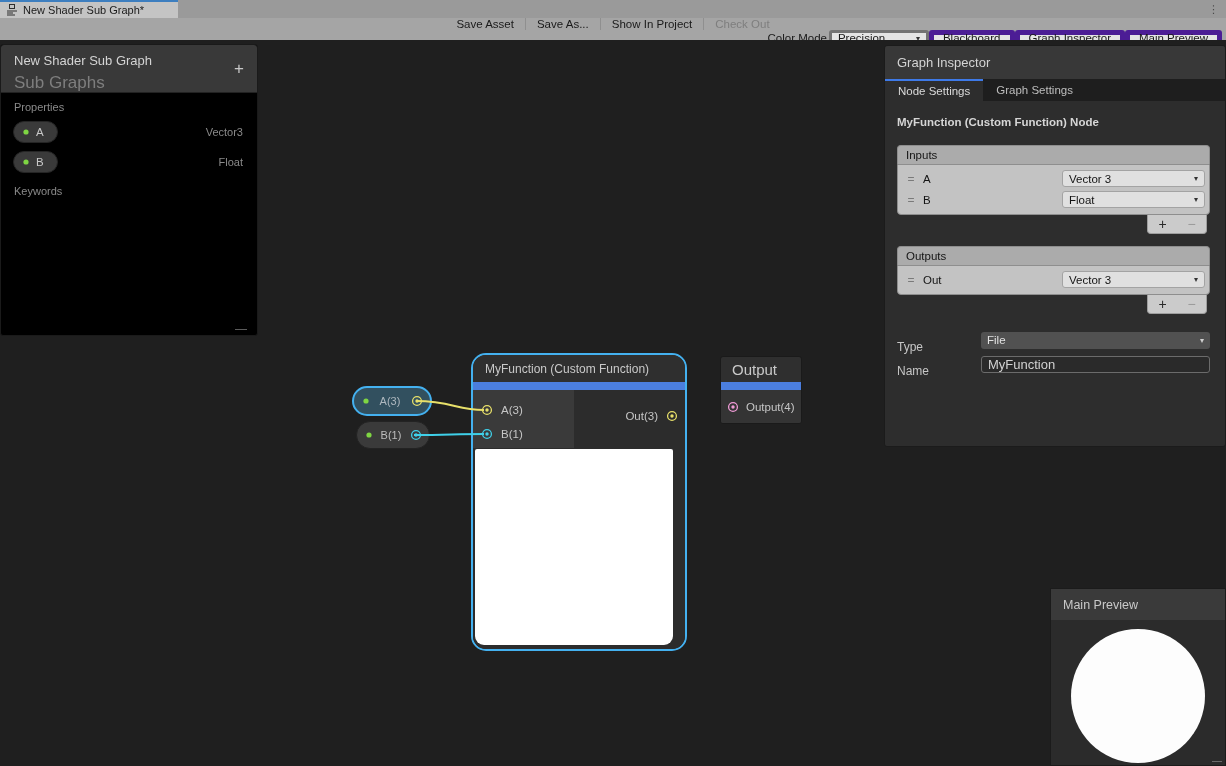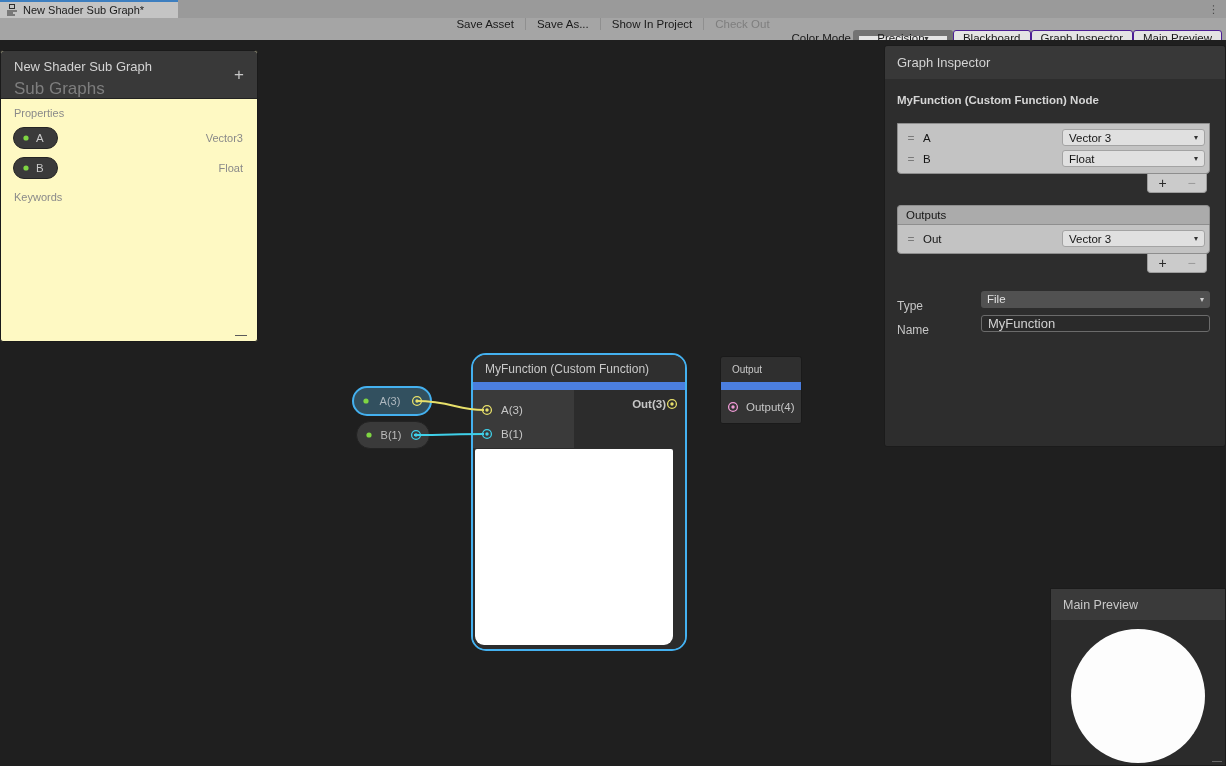--- a/index.html
+++ b/index.html
@@ -15,31 +15,31 @@
 
   
   .toolbar { position:absolute; left:0; top:18px; width:1226px; height:22px; background:#A5A5A5;
              display:flex; align-items:center; font-size:11.5px; color:#1A1A1A;flex-direction:column; }
   .tb-left { display:flex; align-items:center; height:100%; }
   .tb-btn { padding:0 11px; height:100%; display:flex; align-items:center; border-right:1px solid #8F8F8F; cursor:default; }
   .tb-btn.disabled { color:#7E7E7E; }
   .tb-btn:last-child { border-right:none; }
   .tb-right { margin-left:auto; display:flex; align-items:center; padding-right:4px; height:100%; }
   .tb-label { margin-right:2px; }
-  .tb-drop { width:100px; height:16px; background:#E4E4E4; border:6px solid #737373; border-radius:3px;
-             display:flex; align-items:center; justify-content:center; padding:0 6px; }
+  .tb-drop { width:100px; height:16px; background:#E4E4E4; border:3px solid #737373; border-radius:3px;
+             display:flex; align-items:center; justify-content:space-between; padding:0 6px; }
   .tb-drop .chev { font-size:8px; color:#333; }
-  .tb-push { height:16px; background:#E4E4E4; border:1px solid #4c1d95; border-radius:3px;
+  .tb-push { height:16px; background:#E4E4E4; border:5px solid #4c1d95; border-radius:3px;
              display:flex; align-items:center; padding:0 9px; }
 
   
   .canvas { position:absolute; left:0; top:40px; width:1226px; height:726px; background:#1F1F1F; }
 
   
-  .blackboard { position:absolute; left:0; top:50px; width:258px; height:292px; background:#fef9c3;
+  .blackboard { position:absolute; left:0; top:44px; width:258px; height:292px; background:#000000;
                 border:1px solid #1A1A1A; border-radius:3px; }
   .bb-header { height:48px; background:#393939; border-bottom:1px solid #222; border-radius:3px 3px 0 0;
                padding:8px 12px 0 13px; position:relative; }
   .bb-title { font-size:13px; color:#D4D4D4; }
   .bb-sub { font-size:17px; color:#7E7E7E; margin-top:5px; }
   .bb-plus { position:absolute; right:13px; top:15px; font-size:17px; color:#C8C8C8; line-height:17px; cursor:default; }
   .bb-sec { font-size:11px; color:#8A8A8A; padding:8px 13px 4px 13px; }
   .bb-row { height:30px; display:flex; align-items:center; justify-content:space-between; padding:0 14px 0 12px; }
   .pill { display:inline-flex; align-items:center; gap:7px; background:#3A3A3A; border:1px solid #252525;
           border-radius:12px; padding:4px 13px 4px 9px; }
@@ -57,28 +57,28 @@
   .prop-b .prop-label { color:#BDBDBD; }
 
   .fn-node { position:absolute; left:471px; top:313px; width:216px; height:298px; background:#2C2C2C;
              border:2px solid #44B1F0; border-radius:15px; overflow:hidden; }
   .fn-title { height:27px; background:#2F2F2F; display:flex; align-items:center; padding-left:12px;
               font-size:12px; color:#C9C9C9; }
   .accent-bar { height:8px; width:100%; }
   .fn-body { position:relative; height:259px; background:#2C2C2C; }
   .fn-leftcol { position:absolute; left:0; top:0; width:101px; height:58px; background:#3A3A3A; }
   .fn-inrow { position:absolute; left:0; height:24px; display:flex; align-items:center; gap:8px; padding-left:8px; }
-  .fn-outrow { position:absolute; right:0; top:8px; height:24px; display:flex; align-items:flex-start; padding-right:7px;font-weight:bold; }
+  .fn-outrow { position:absolute; right:0; top:8px; height:24px; display:flex; align-items:flex-end; gap:8px; padding-right:7px; }
   .fn-port-label { font-size:11.5px; color:#C6C6C6; }
   .fn-preview { position:absolute; left:2px; top:59px; width:198px; height:196px; background:#FFFFFF;
                 border-radius:2px 2px 9px 9px; }
 
   .out-node { position:absolute; left:720px; top:316px; width:82px; height:68px; background:#2F2F2F;
               border:1px solid #1A1A1A; border-radius:3px; overflow:hidden; }
-  .out-title { height:25px; display:flex; align-items:center; padding-left:11px; font-size:10px; color:#C9C9C9; }
+  .out-title { height:25px; display:flex; align-items:center; padding-left:11px; font-size:15px; color:#C9C9C9; }
   .out-body { height:34px; background:#343434; display:flex; align-items:center; gap:7px; padding-left:6px; }
 
   .edges { position:absolute; left:0; top:0; width:1226px; height:766px; pointer-events:none; }
 
   
   .inspector { position:absolute; left:884px; top:45px; width:342px; height:402px; background:#2D2D2D;
                border:1px solid #1B1B1B; border-radius:3px; }
   .gi-title { height:33px; background:#383838; display:flex; align-items:center; padding-left:12px;
               font-size:13px; color:#D4D4D4; border-radius:3px 3px 0 0; }
   .gi-tabs { height:22px; background:#1E1E1E; display:flex; }
@@ -263,24 +263,29 @@
       <span class="pill-label">B</span>
     </div>
     <span class="bb-type">Float</span>
   </div>
   <div class="bb-sec">Keywords</div>
   <div class="bb-resize"></div>
 </div>
 
 <div class="inspector">
   <div class="gi-title">Graph Inspector</div>
+  <div class="gi-tabs">
+    <div class="gi-tab active" style="border-top-color: rgb(62, 122, 232);">Node Settings</div>
+    <div class="gi-tab">Graph Settings</div>
+  </div>
   <div class="gi-body">
     <div class="gi-heading">MyFunction (Custom Function) Node</div>
 
     <div class="ulist">
+      <div class="ulist-header">Inputs</div>
       <div class="ulist-rows">
         <div class="ulist-row">
           <span class="drag-handle">=</span>
           <span class="ulist-name">A</span>
           <div class="mini-drop">
             <span>Vector 3</span>
             <span class="chev">▾</span>
           </div>
         </div>
         <div class="ulist-row">

